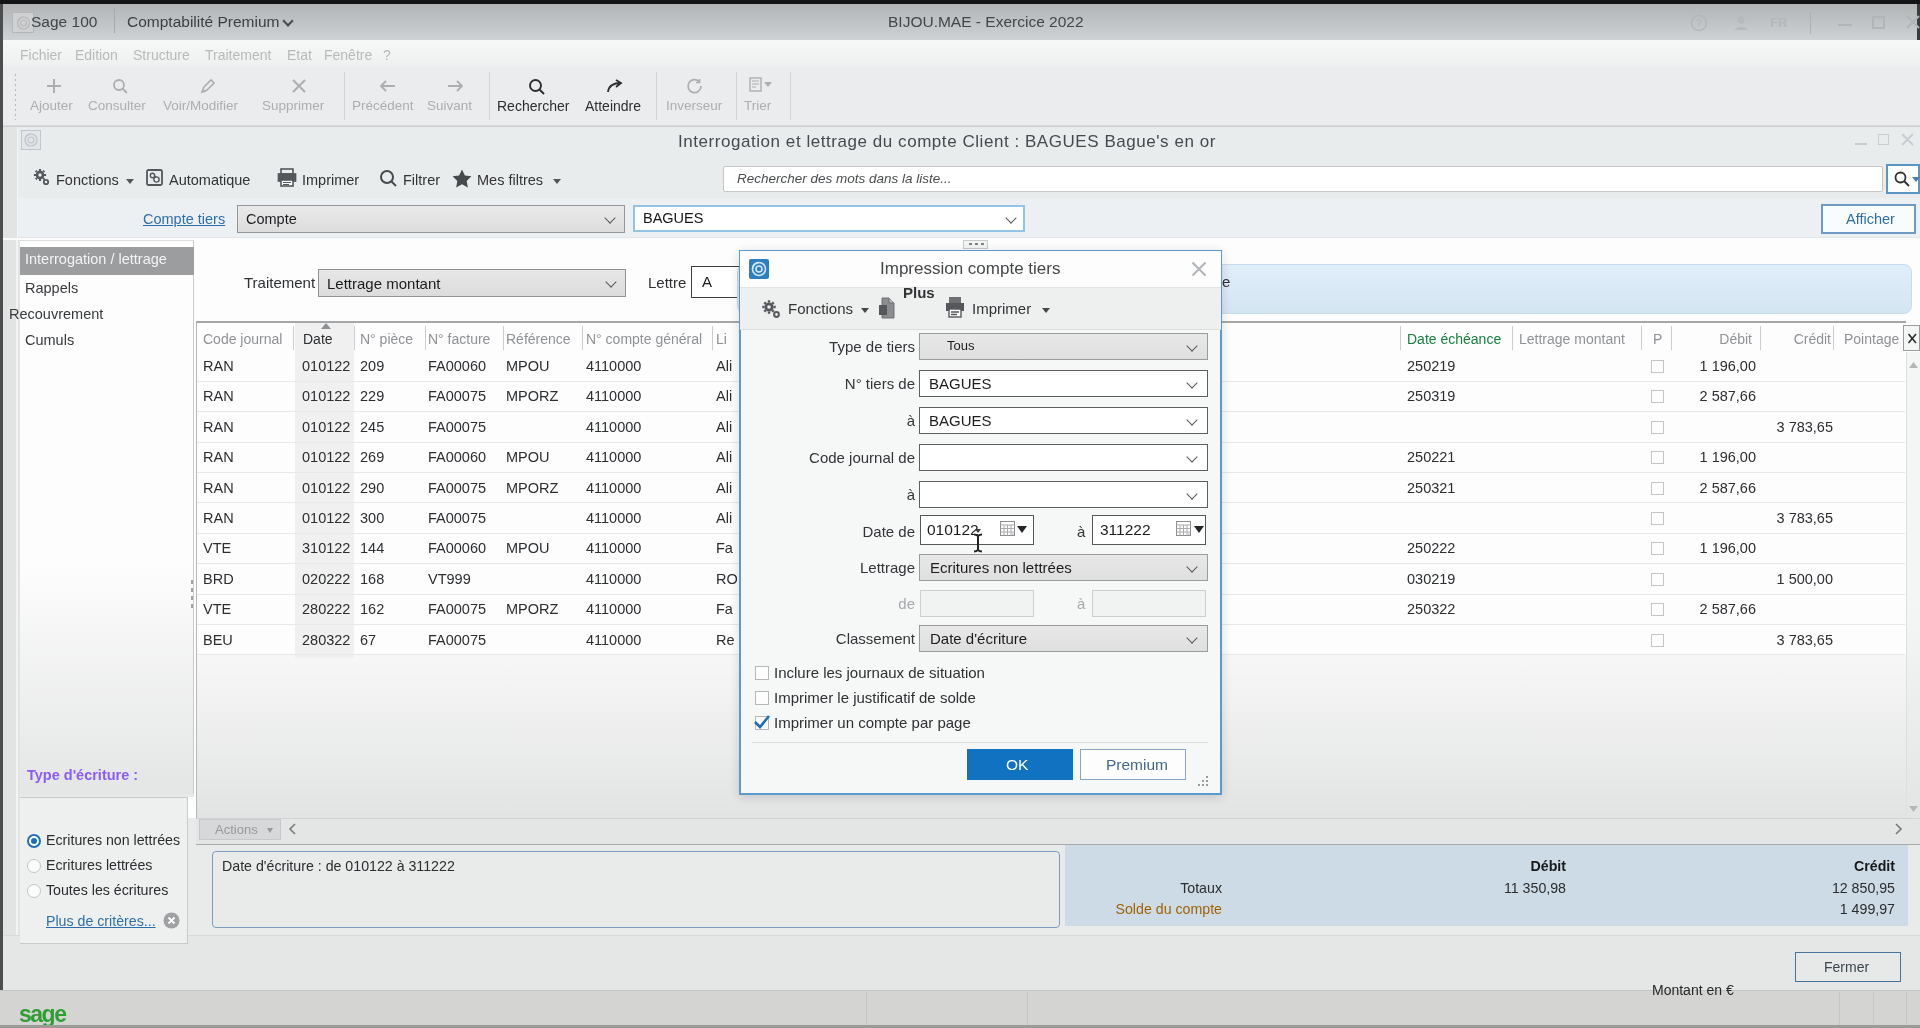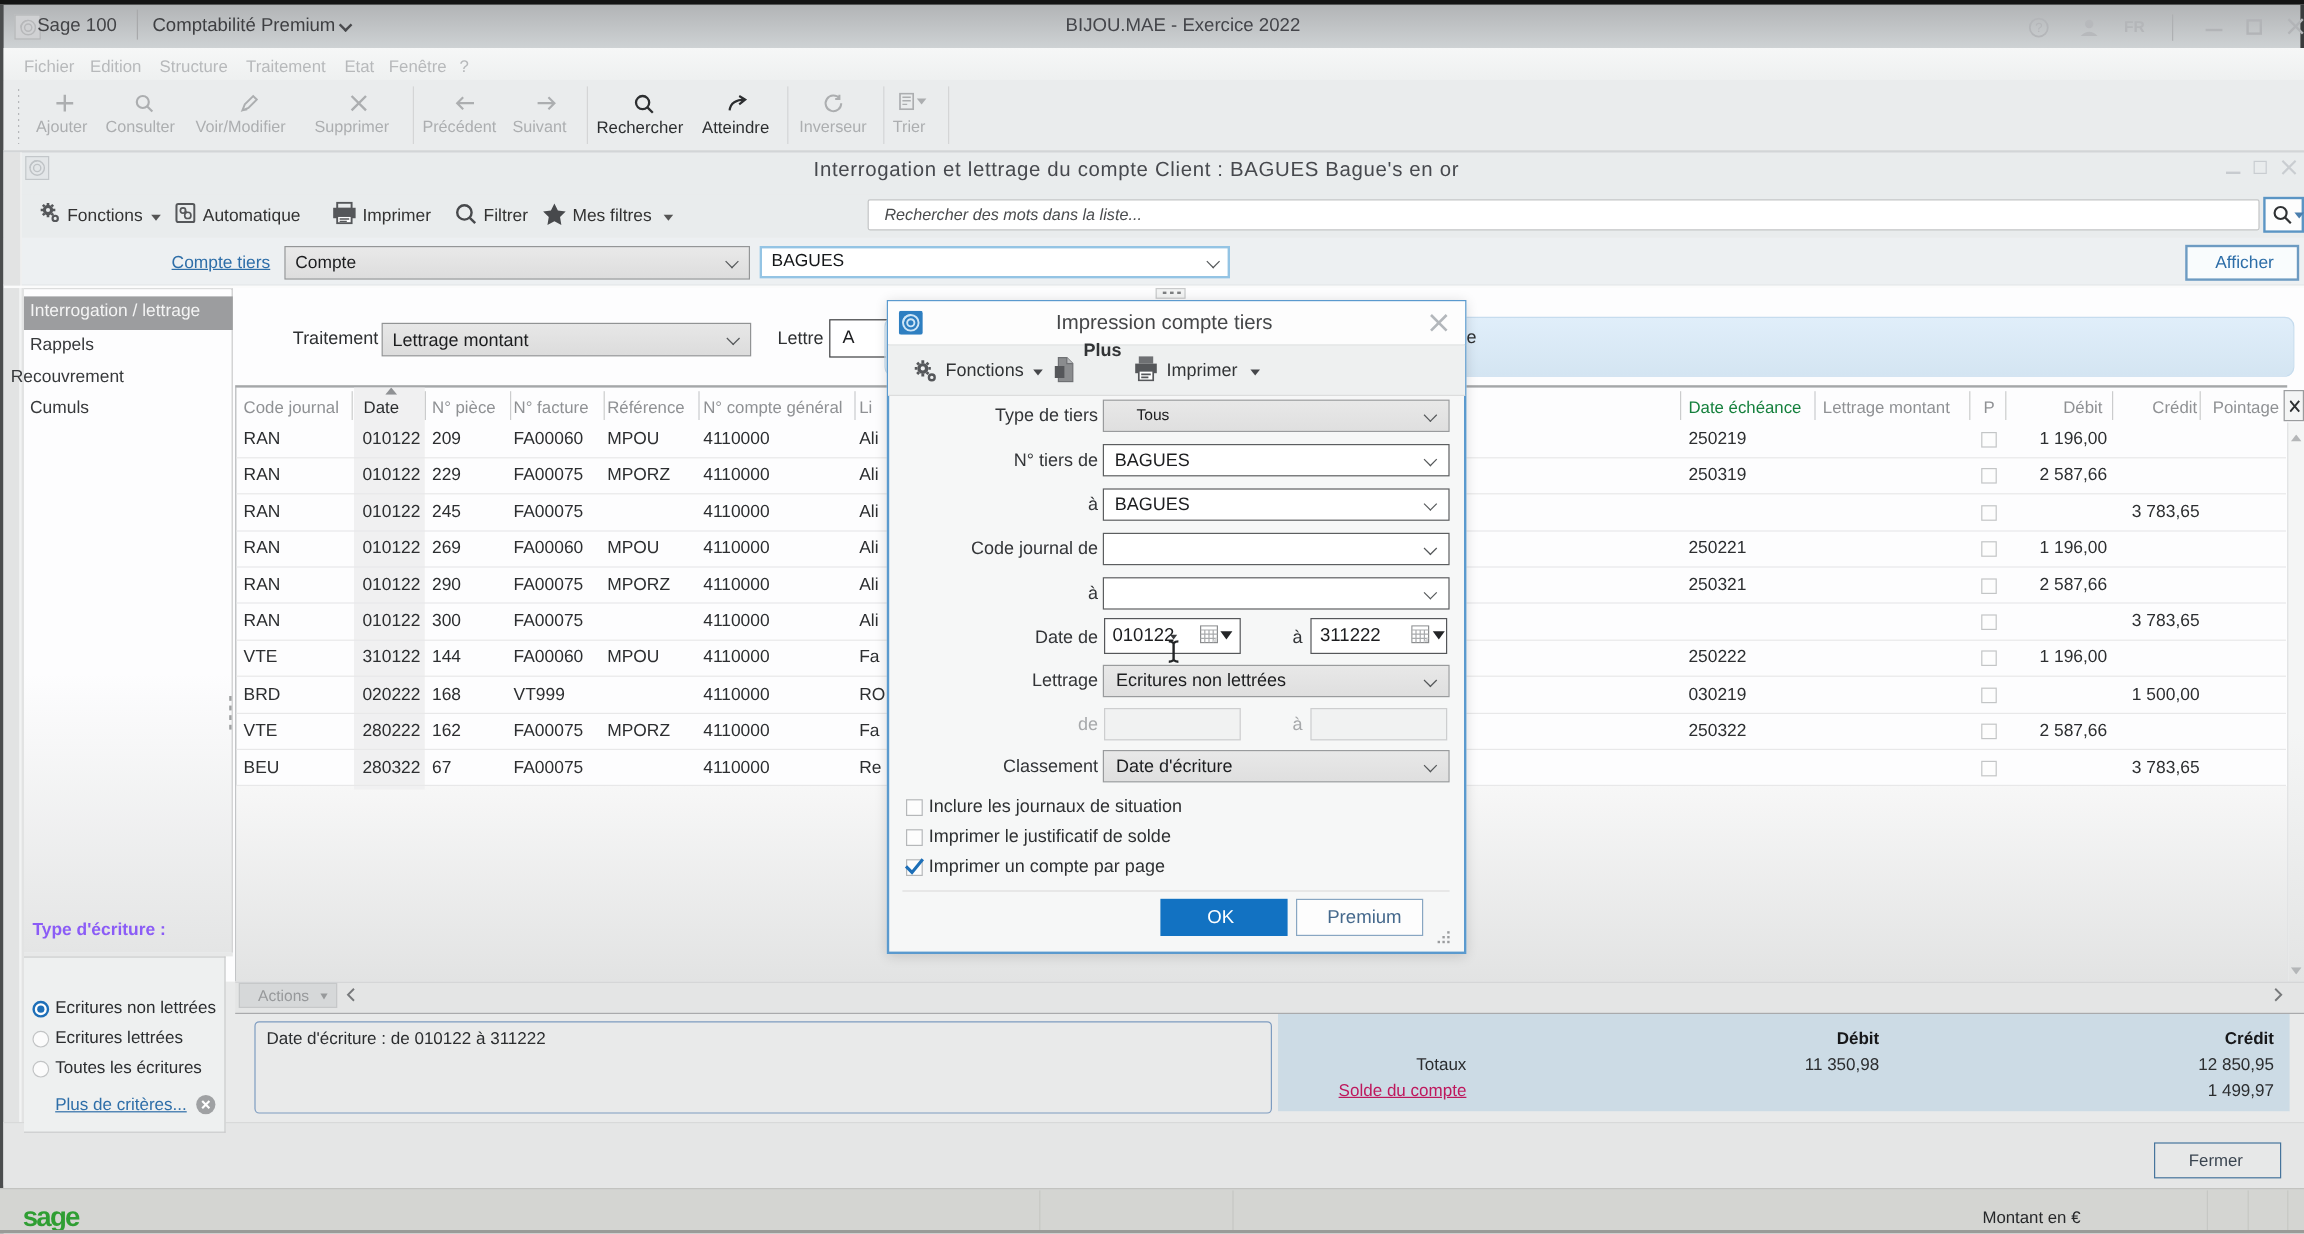--- a/index.html
+++ b/index.html
@@ -363,21 +363,21 @@
   </svg>
 <div class="ab" style="left:196px;top:845px;width:1724px;height:90px;background:#e9eaea;"></div>
 <div class="ab" style="left:212px;top:851px;width:848px;height:77px;background:#e9eaea;border:1px solid #7e9cc0;border-radius:4px;"></div>
 <div class="txt" style="left:222px;top:858px;font-size:14.2px;color:#2b2d2f;font-weight:normal;">Date d'écriture : de 010122 à 311222</div>
 <div class="ab" style="left:1065px;top:845px;width:843px;height:81px;background:#ccdbe5;"></div>
 <div class="txt" style="right:354px;top:858px;font-size:14.2px;color:#17181a;font-weight:bold;">Débit</div>
 <div class="txt" style="right:25px;top:858px;font-size:14.2px;color:#17181a;font-weight:bold;">Crédit</div>
 <div class="txt" style="right:698px;top:880px;font-size:14.2px;color:#2b2d2f;font-weight:normal;">Totaux</div>
 <div class="txt" style="right:354px;top:880px;font-size:14.2px;color:#2b2d2f;font-weight:normal;">11 350,98</div>
 <div class="txt" style="right:25px;top:880px;font-size:14.2px;color:#2b2d2f;font-weight:normal;">12 850,95</div>
-<div class="txt" style="right:698px;top:901px;font-size:14.2px;color:#be185d;font-weight:normal;text-decoration:underline;">Solde du compte</div>
+<div class="txt" style="right:698px;top:901px;font-size:14.2px;color:#a16207;font-weight:normal;">Solde du compte</div>
 <div class="txt" style="right:25px;top:901px;font-size:14.2px;color:#2b2d2f;font-weight:normal;">1 499,97</div>
 <div class="ab" style="left:3px;top:935px;width:1917px;height:55px;background:#e5e6e6;border-top:1px solid #d8d9d9;"></div>
 <div class="ab" style="left:1795px;top:952px;width:106px;height:30px;background:#e7e8e8;border:1.5px solid #46749c;"></div>
 <div class="txt" style="left:1824px;top:959px;font-size:14px;color:#3b4550;font-weight:normal;">Fermer</div>
 <div class="ab" style="left:20px;top:794px;width:174px;height:3px;background:#e7e8e8;"></div>
 <div class="ab" style="left:20px;top:797px;width:168px;height:147px;background:#eef0f0;border:1px solid #c9cacb;border-left:none;"></div>
 <div class="txt" style="left:27px;top:767px;font-size:14.5px;color:#8b5cf6;font-weight:bold;">Type d'écriture :</div>
 <div class="ab" style="left:27px;top:834px;width:14px;height:14px;border-radius:50%;border:2px solid #1d6fb8;background:#fff;"></div>
 <div class="ab" style="left:31px;top:838px;width:6px;height:6px;border-radius:50%;background:#1d6fb8;"></div>
 <div class="txt" style="left:46px;top:832px;font-size:14.2px;color:#2b2d2f;font-weight:normal;">Ecritures non lettrées</div>
@@ -385,21 +385,21 @@
 <div class="txt" style="left:46px;top:857px;font-size:14.2px;color:#2b2d2f;font-weight:normal;">Ecritures lettrées</div>
 <div class="ab" style="left:27px;top:884px;width:14px;height:14px;border-radius:50%;border:1.5px solid #c2c4c5;background:#fbfbfb;"></div>
 <div class="txt" style="left:46px;top:882px;font-size:14.2px;color:#2b2d2f;font-weight:normal;">Toutes les écritures</div>
 <div class="txt" style="left:46px;top:913px;font-size:14.2px;color:#2e6ea8;font-weight:normal;"><span style="text-decoration:underline;text-align:center;">Plus de critères...</span></div>
 <svg class="ab" style="left:163px;top:912px;" width="17" height="17" viewBox="0 0 17 17">
     <circle cx="8.5" cy="8.5" r="8" fill="#9fa1a3"></circle>
     <path d="M5.5 5.5 L11.5 11.5 M11.5 5.5 L5.5 11.5" stroke="#fff" stroke-width="1.8"></path>
   </svg>
 <div class="ab" style="left:0px;top:990px;width:1920px;height:38px;background:#d4d5d2;border-top:1px solid #c2c3c0;"></div>
 <div class="txt" style="left:19px;top:1001px;font-size:23px;color:#2f9e33;font-weight:bold;letter-spacing:-1.5px;">sage</div>
-<div class="txt" style="left:1652px;top:1006px;font-size:14px;color:#26282a;font-weight:normal;">Montant en €</div>
+<div class="txt" style="left:1652px;top:982px;font-size:14px;color:#26282a;font-weight:normal;">Montant en €</div>
 <div class="ab" style="left:866px;top:992px;width:1px;height:34px;background:#c6c7c4;"></div>
 <div class="ab" style="left:1027px;top:992px;width:1px;height:34px;background:#c6c7c4;"></div>
 <div class="ab" style="left:1839px;top:992px;width:1px;height:34px;background:#c6c7c4;"></div>
 <div class="ab" style="left:1873px;top:992px;width:1px;height:34px;background:#c6c7c4;"></div>
 <div class="ab" style="left:1906px;top:992px;width:1px;height:34px;background:#c6c7c4;"></div>
 <div class="ab" style="left:0px;top:1025px;width:1920px;height:3px;background:#9a9b98;"></div>
 <div class="ab" style="left:736px;top:247px;width:490px;height:552px;background:rgba(120,150,180,0.0);"></div>
 <div class="ab" style="left:739px;top:250px;width:483px;height:545px;background:#f6f7f7;border:2px solid #5b9ace;box-shadow:0 2px 10px rgba(0,0,0,0.15);"></div>
 <div class="ab" style="left:740px;top:251px;width:481px;height:36px;background:#fdfdfd;"></div>
 <svg class="ab" style="left:749px;top:259px;" width="20" height="20" viewBox="0 0 20 20">

